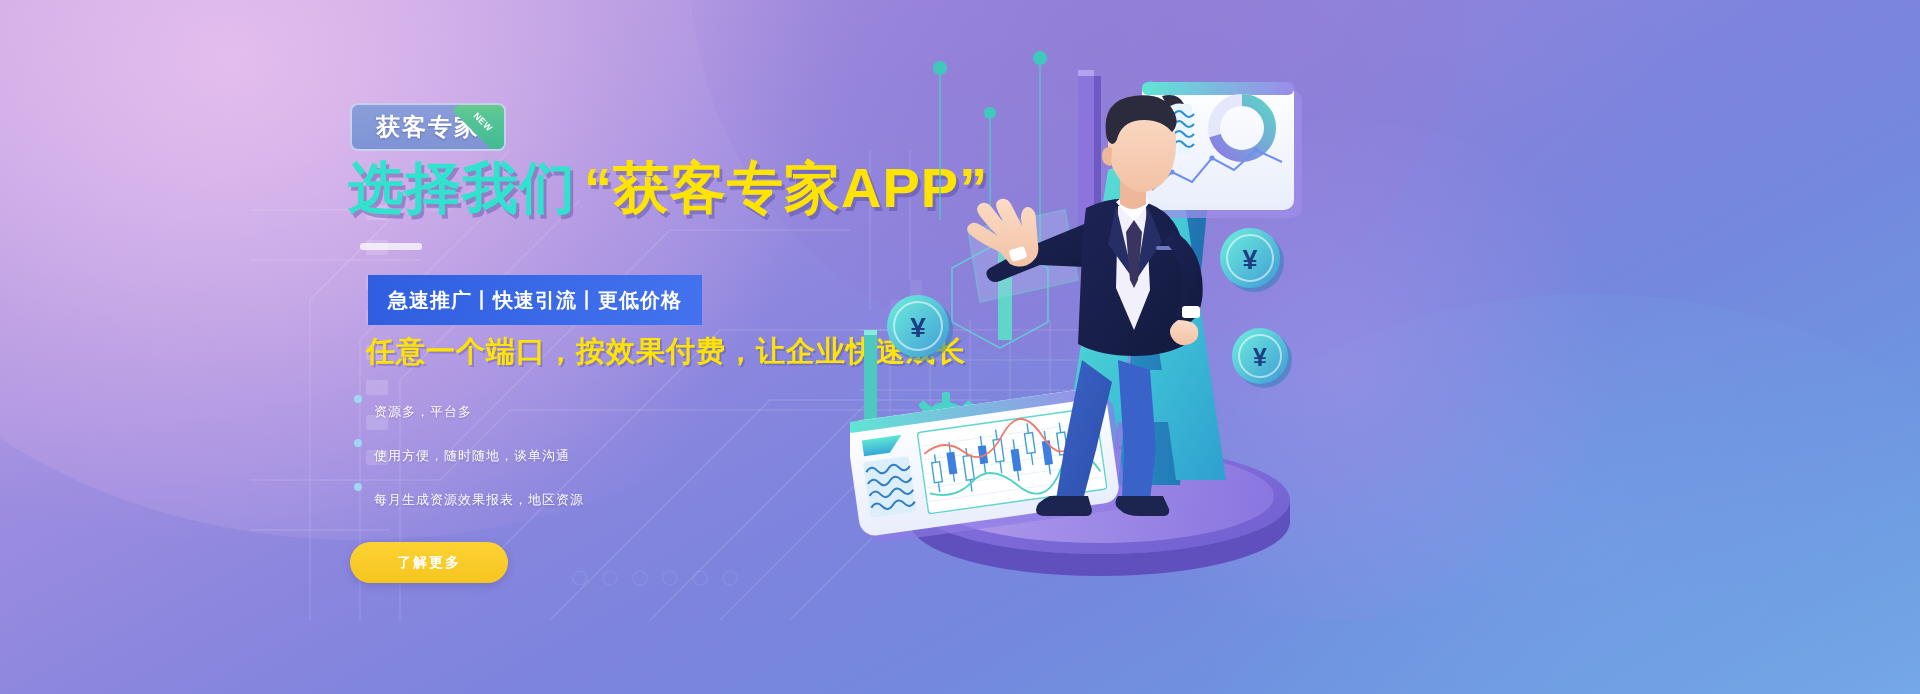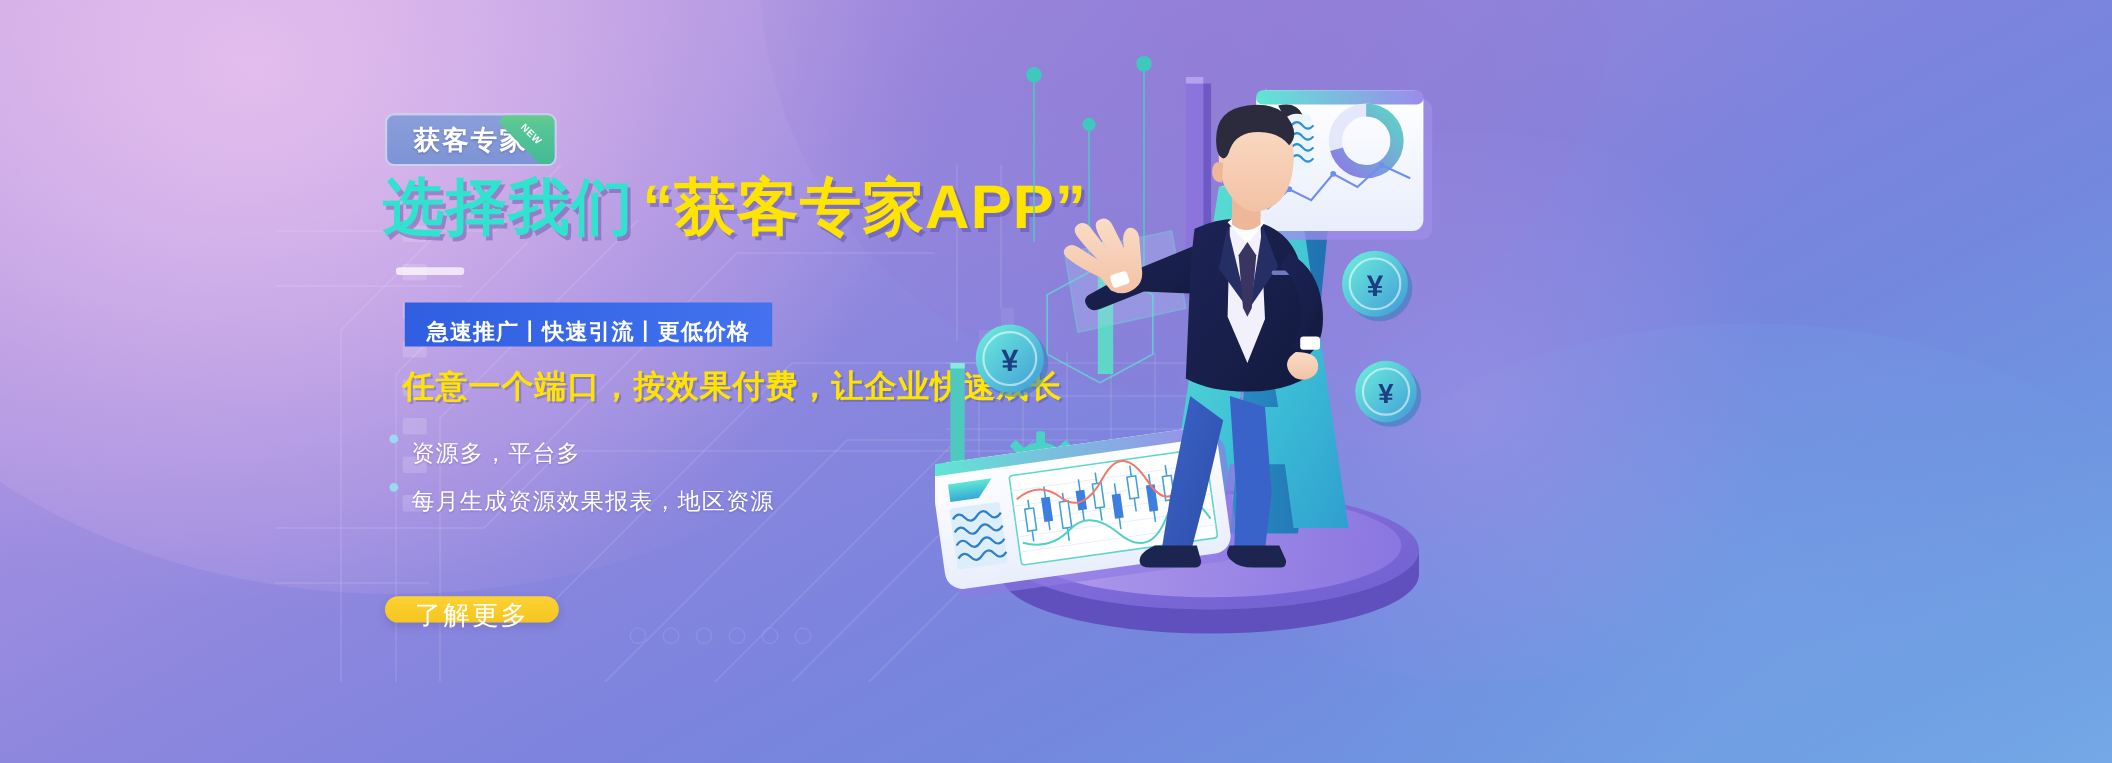--- a/index.html
+++ b/index.html
@@ -152,23 +152,23 @@
     left: 10px; top: 243px;
     width: 62px; height: 7px;
     border-radius: 3px;
     background: rgba(255,255,255,0.72);
   }
 
   
   .subbar {
     position: absolute;
     left: 18px; top: 275px;
-    height: 40px;
-    padding: 0 20px;
-    display: flex; align-items: flex-end;
+    height: 50px;
+    padding: 12px 20px;
+    display: flex; align-items: flex-start;
     background: linear-gradient(90deg, #2f5fe0 0%, #3a6ae8 55%, #4472ee 100%);
   }
   .subbar-text {
     color: #ffffff;
     font-size: 20px;
     font-weight: bold;
     letter-spacing: 1px;
     white-space: nowrap;
   }
 
@@ -198,39 +198,39 @@
   }
   .bullet-dot {
     width: 8px; height: 8px;
     border-radius: 50%;
     background: #9fd6f2;
     margin-right: 12px;
     flex: none;
   }
   .bullet-text {
     color: #ffffff;
-    font-size: 21px;
+    font-size: 13px;
     letter-spacing: 1px;
     white-space: nowrap;
     text-shadow: 0 1px 2px rgba(50,45,120,.28);
     margin-top: 26px;
   }
 
   
   .cta {
     position: absolute;
     left: 0px; top: 542px;
-    width: 158px; height: 24px;
+    width: 158px; height: 41px;
     border-radius: 21px;
     border: none;
     background: linear-gradient(180deg, #fcd233 0%, #f6c51f 100%);
     color: #ffffff;
     font-family: inherit;
-    font-size: 24px;
-    font-weight: normal;
+    font-size: 14px;
+    font-weight: bold;
     letter-spacing: 2px;
     cursor: pointer;
     box-shadow: 0 3px 8px rgba(60,50,130,.22);
   }
 
   
   .illustration {
     position: absolute;
     left: 850px; top: 30px;
     width: 480px; height: 620px;
@@ -310,20 +310,24 @@
     <div class="subbar">
       <span class="subbar-text">急速推广丨快速引流丨更低价格</span>
     </div>
 
     <div class="tagline">任意一个端口，按效果付费，让企业快速成长</div>
 
     <ul class="bullets">
       <li class="bullet">
         <span class="bullet-dot"></span>
         <span class="bullet-text">资源多，平台多</span>
+      </li>
+      <li class="bullet">
+        <span class="bullet-dot"></span>
+        <span class="bullet-text">使用方便，随时随地，谈单沟通</span>
       </li>
       <li class="bullet">
         <span class="bullet-dot"></span>
         <span class="bullet-text">每月生成资源效果报表，地区资源</span>
       </li>
     </ul>
 
     <button class="cta">了解更多</button>
   </div>
 

